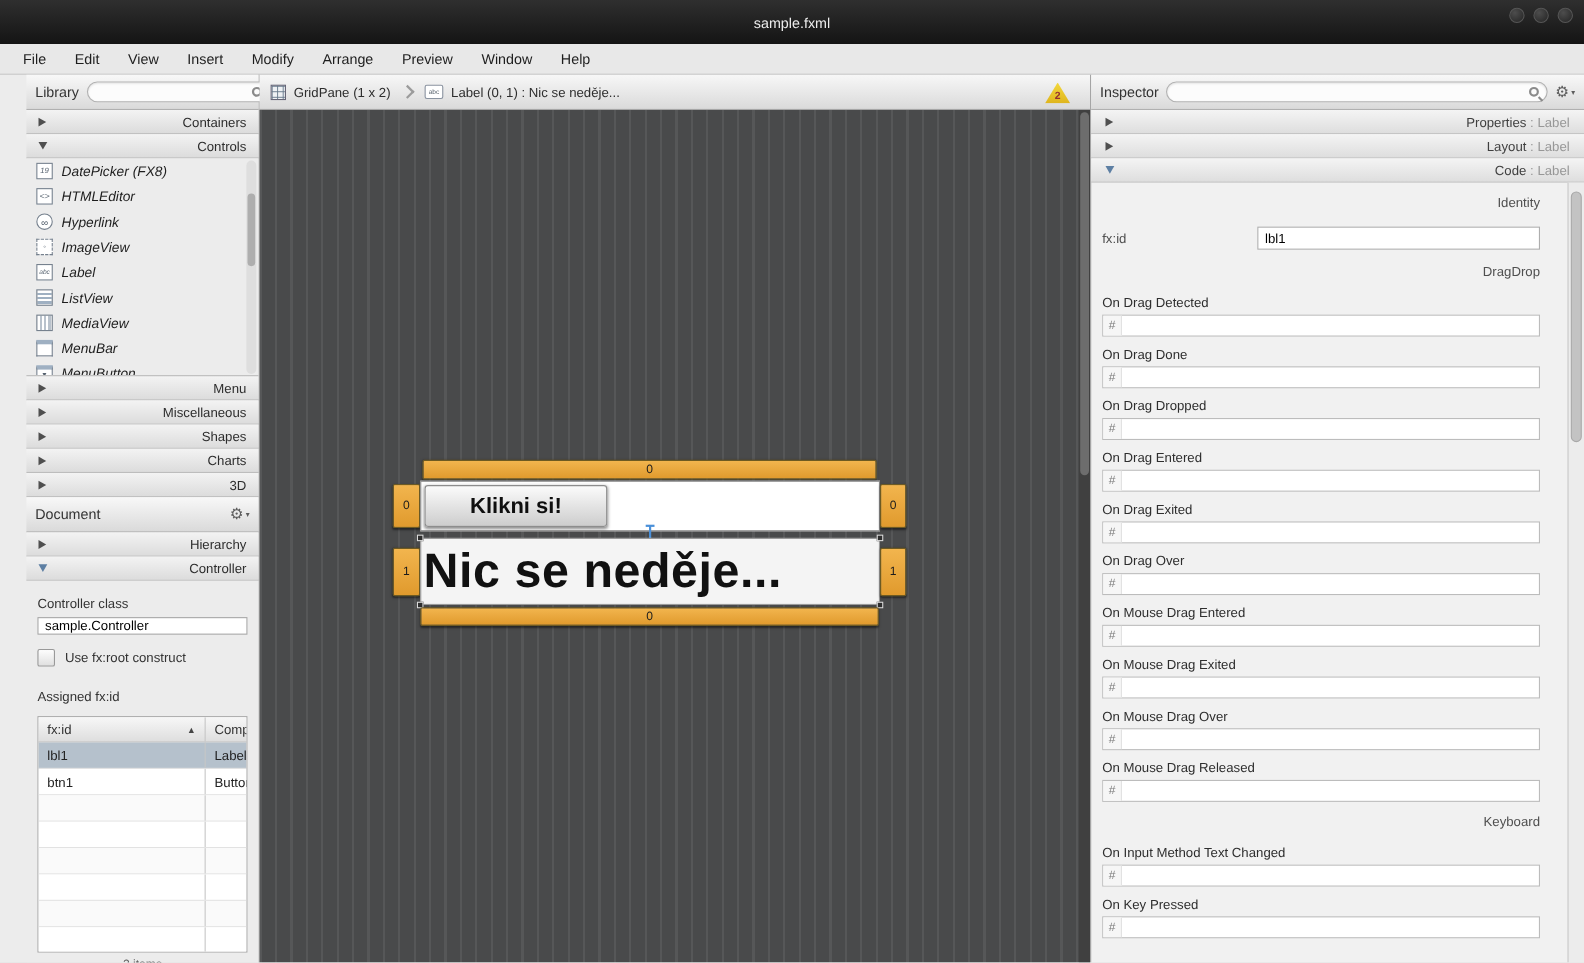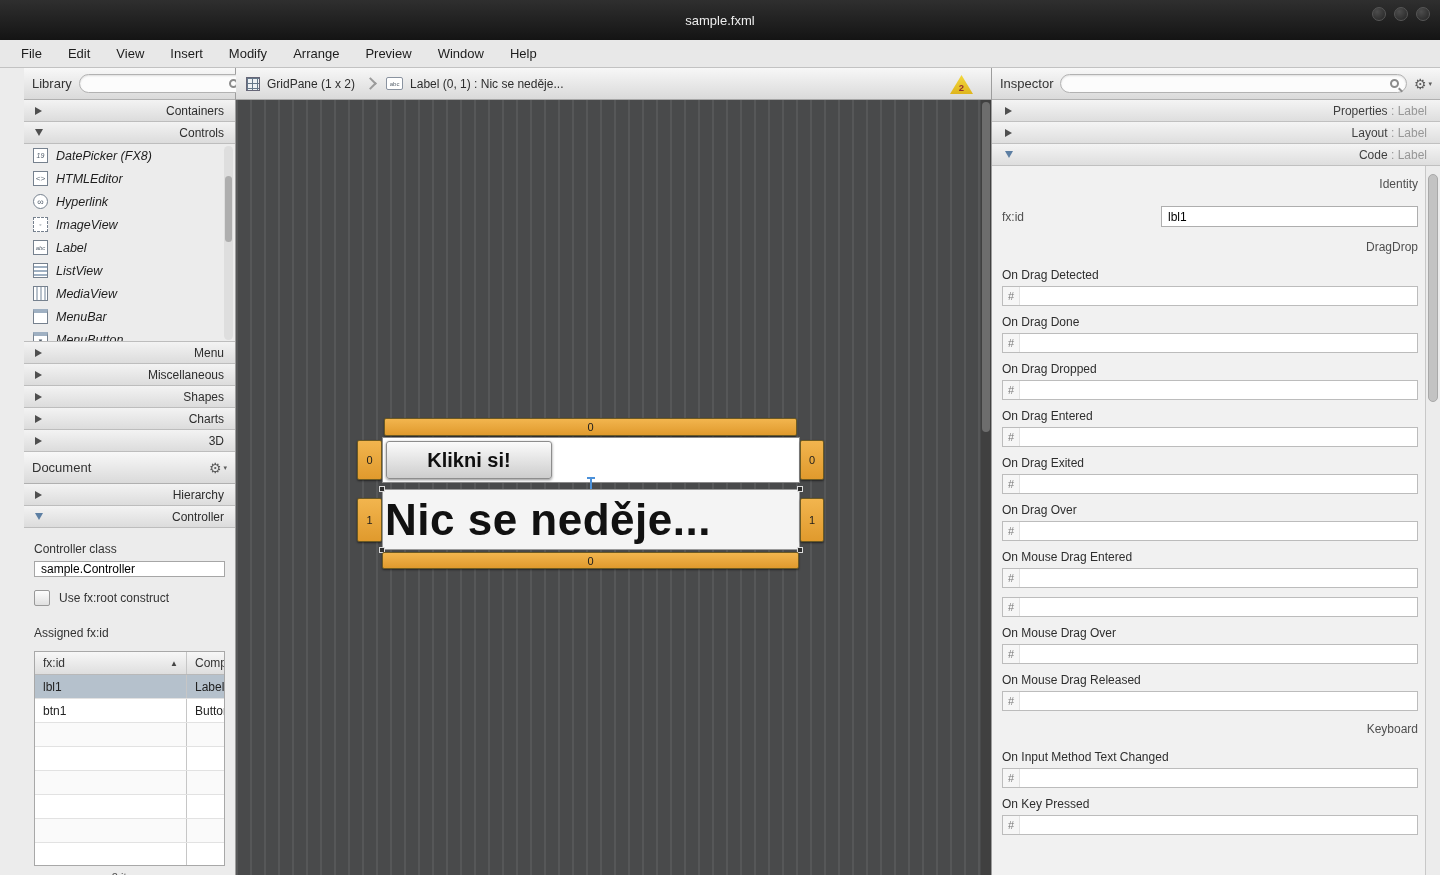--- a/index.html
+++ b/index.html
@@ -116,21 +116,21 @@
   .handle { position:absolute; width:6px; height:6px; background:#2f2f2f; border:1px solid #dcdcdc; }
   .caret-blue { position:absolute; width:2px; height:13px; background:#4a90d9; }
   .caret-blue::before, .caret-blue::after { content:""; position:absolute; left:-3px; width:8px; height:2px; background:#4a90d9; }
   .caret-blue::before { top:-1px; } .caret-blue::after { bottom:-1px; }
 
   
   .acc-row { height:22px; flex:none; background:linear-gradient(#f4f4f4,#dedede); border-bottom:1px solid #c0c0c0;
              display:flex; align-items:center; padding:0 13px; font-size:12px; }
   .acc-text { margin-left:auto; color:#3f3f3f; }
   .acc-suffix { color:#979797; white-space:pre; }
-  .code-body { flex:1; min-height:0; overflow:hidden; padding-right:22px; }
+  .code-body { flex:1; min-height:0; overflow:hidden; padding-right:40px; }
   .sub-header { text-align:right; font-size:12px; color:#4f4f4f; padding:11px 0 5px; background:transparent; }
   .fxid-row { display:flex; align-items:center; margin:10px 0 2px 10px; }
   .fxid-row .lbl { font-size:12px; color:#4f4f4f; }
   .fxid-input { margin-left:auto; width:257px; height:21px; border:1px solid #aeaeae; background:#fff;
                 font-size:12px; padding:0 6px; font-family:inherit; outline:none; }
   .evt { margin:9px 0 0 10px; }
   .evt .lbl { font-size:12px; color:#2e2e2e; margin-bottom:4px; }
   .evt-input { height:20px; border:1px solid #bcbcbc; background:#fff; display:flex; align-items:stretch; }
   .evt-prefix { width:17px; flex:none; color:#7a7a7a; font-size:11px; background:#f6f6f6;
                 border-right:1px solid #e2e2e2; display:flex; align-items:center; justify-content:center; }
@@ -472,20 +472,21 @@
             </div>
         </div>
         <div class="evt">
           <div class="lbl">On Mouse Drag Entered</div>
           <div class="evt-input">
               <span class="evt-prefix">#</span>
               <input style="">
             </div>
         </div>
         <div class="evt">
+          <div class="lbl">On Mouse Drag Exited</div>
           <div class="evt-input">
               <span class="evt-prefix">#</span>
               <input style="">
             </div>
         </div>
         <div class="evt">
           <div class="lbl">On Mouse Drag Over</div>
           <div class="evt-input">
               <span class="evt-prefix">#</span>
               <input style="">

